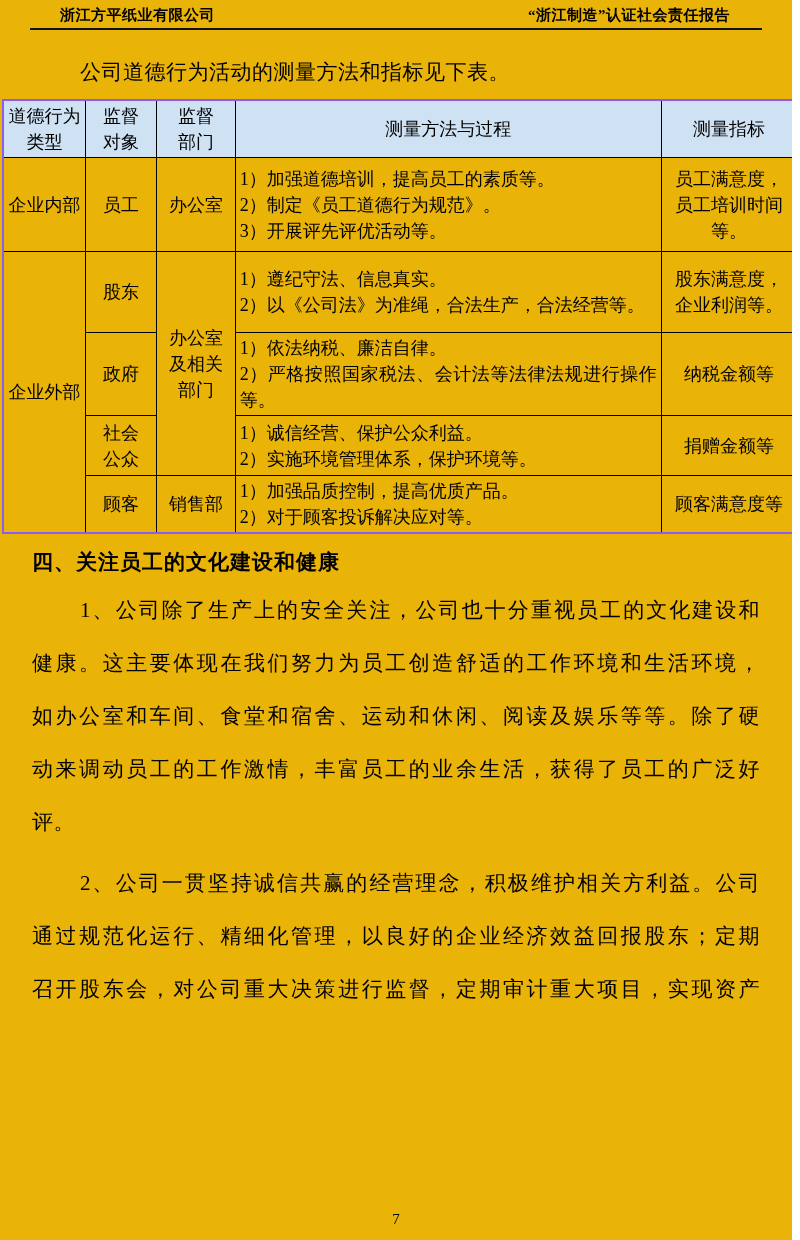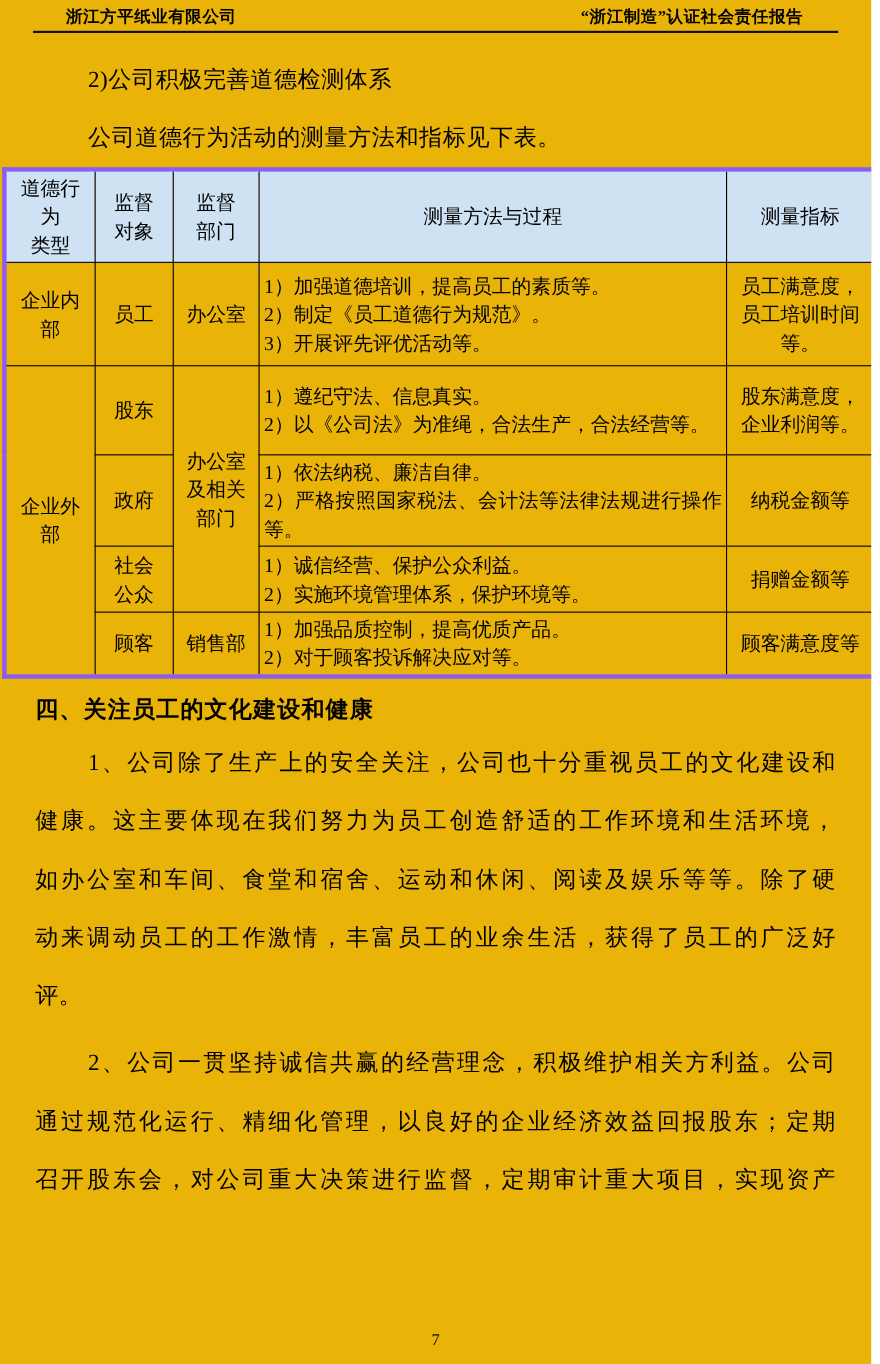--- a/index.html
+++ b/index.html
@@ -48,21 +48,21 @@
     text-align: center;
     letter-spacing: 1px;
     margin: 8px 0 8px 0;
   }
   
   table.ethics {
     width: 796px;
     margin-left: 2px;
     border-collapse: collapse;
     table-layout: fixed;
-    border: 4px solid #8b5cf6;
+    border: 2px solid #8b5cf6;
     font-size: 18px;
     font-family: Liberation Serif, serif;
   }
   table.ethics th, table.ethics td {
     border: 1px solid #000;
     padding: 2px 4px;
     vertical-align: middle;
     font-weight: normal;
     line-height: 26px;
     white-space: pre-line;
@@ -110,21 +110,20 @@
 
   <div class="page-header">
     <span>浙江方平纸业有限公司</span>
     <span>“浙江制造”认证社会责任报告</span>
   </div>
   <div class="header-rule"></div>
 
   <div class="content">
 
     <div class="intro">
-      <div class="body-line indent">2)公司积极完善道德检测体系</div>
       <div class="body-line indent">公司道德行为活动的测量方法和指标见下表。</div>
     </div>
 
   </div>
 
   <table class="ethics">
     <colgroup>
       <col style="width:82px">
       <col style="width:71px">
       <col style="width:78px">

